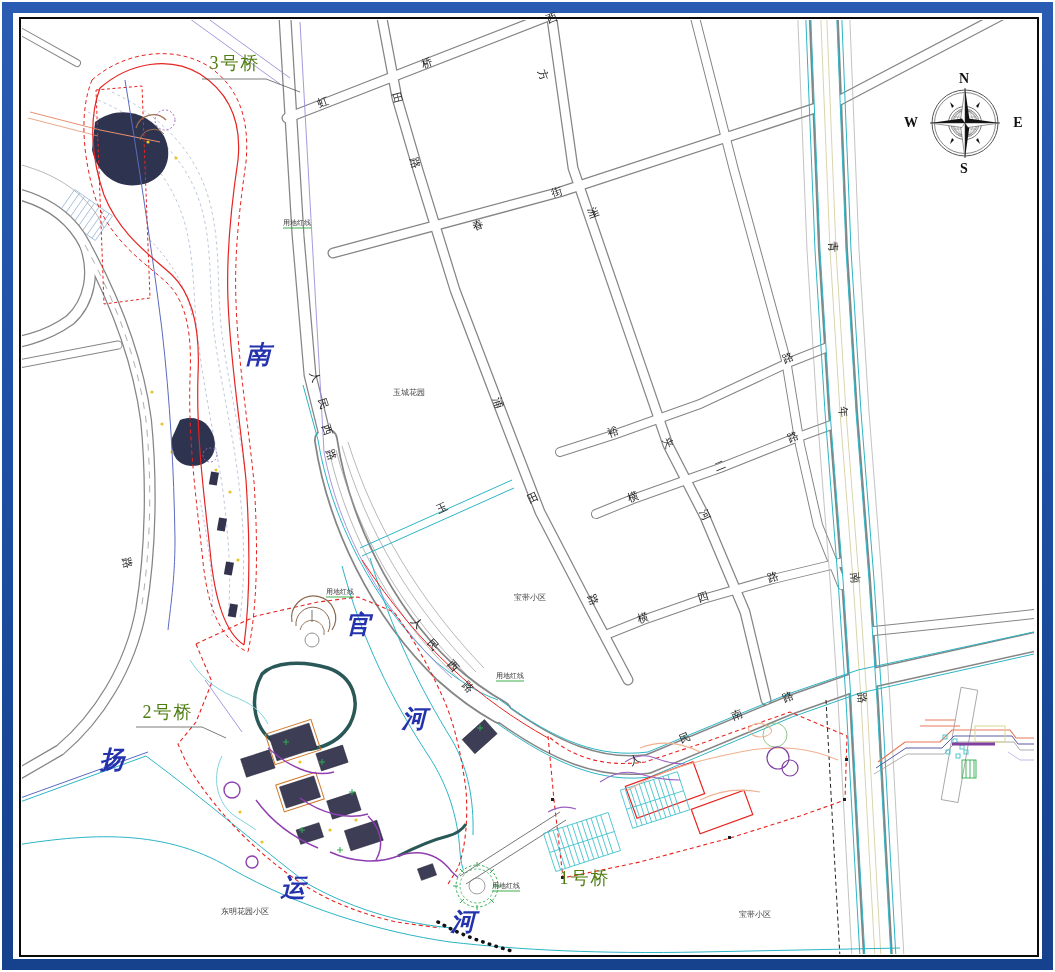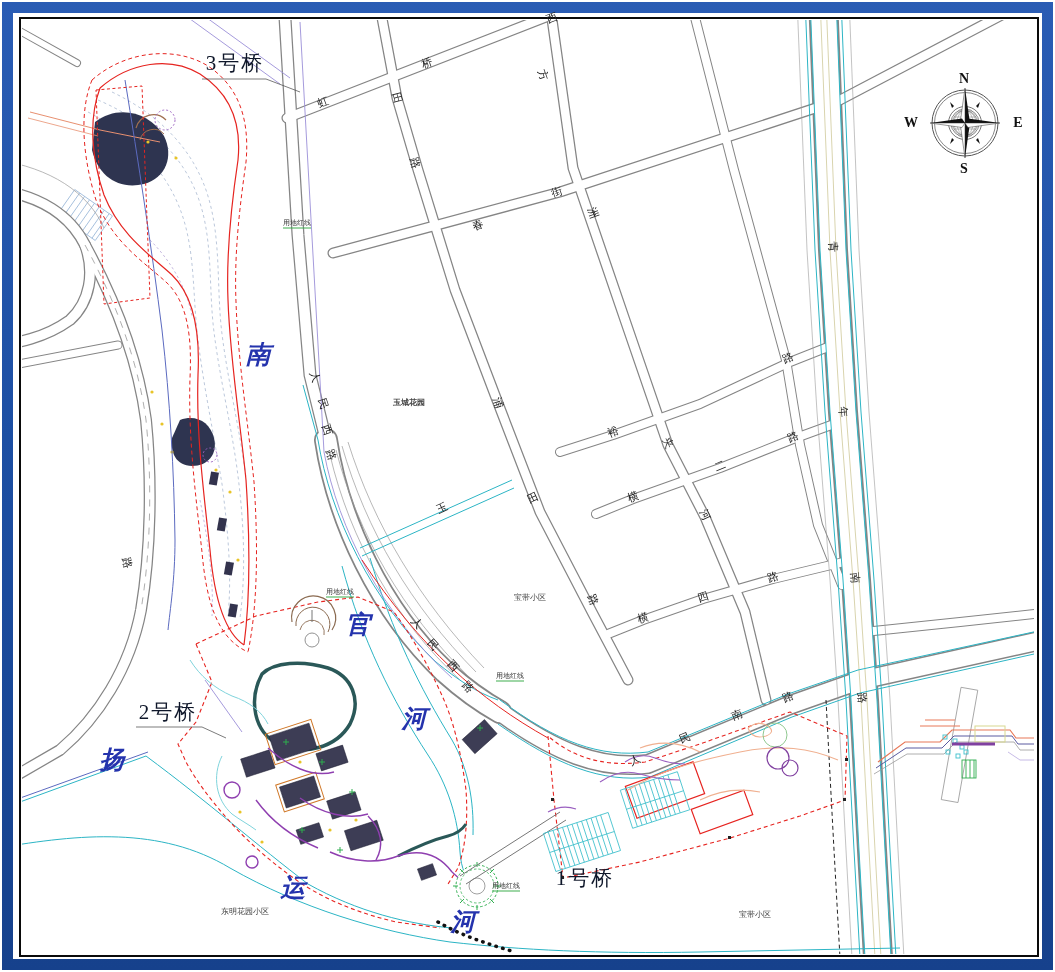--- a/index.html
+++ b/index.html
@@ -8,21 +8,21 @@
   
   #blue-frame{position:absolute;left:2px;top:2px;right:2px;bottom:2px;
     background:linear-gradient(180deg,#2a5cb4 0%,#1d4fa3 45%,#16418c 100%);}
   #white-gap{position:absolute;left:13px;top:13px;right:13px;bottom:13px;background:#fff;}
   #black-frame{position:absolute;left:19px;top:17px;right:16px;bottom:15px;
     border:2.6px solid #0a0a0a;background:#fff;}
   svg{position:absolute;left:0;top:0;}
   .rc{fill:none;stroke:#858585;stroke-linecap:round;stroke-linejoin:round;}
   .rf{fill:none;stroke:#ffffff;stroke-linecap:round;stroke-linejoin:round;}
   .lbl{position:absolute;transform:translate(-50%,-50%);white-space:nowrap;line-height:1;}
-  .lbl-bridge{font-size:21px;color:#0f172a;letter-spacing:2px;}
+  .lbl-bridge{font-size:18px;color:#4d7c0f;letter-spacing:2px;}
   .lbl-river{font-size:25px;color:#2433ad;font-style:italic;font-weight:bold;}
   .lbl-road{font-size:11px;color:#222;}
   .lbl-area{font-size:8px;color:#444;letter-spacing:0;}
   .lbl-redline{font-size:7px;color:#333;border-bottom:1px solid #3fae4f;padding-bottom:1px;}
   .lbl-compass{font-size:14px;color:#111;font-weight:bold;}
 </style>
 </head>
 <body>
 
 <div id="stage">
@@ -426,21 +426,21 @@
       <span class="lbl lbl-road" style="left: 737px; top: 715px; transform: translate(-50%, -50%) rotate(-22deg);">南</span>
       <span class="lbl lbl-road" style="left: 788px; top: 697px; transform: translate(-50%, -50%) rotate(-22deg);">路</span>
       <span class="lbl lbl-road" style="left: 833px; top: 247px; transform: translate(-50%, -50%) rotate(85deg);">青</span>
       <span class="lbl lbl-road" style="left: 843px; top: 412px; transform: translate(-50%, -50%) rotate(85deg);">年</span>
       <span class="lbl lbl-road" style="left: 855px; top: 578px; transform: translate(-50%, -50%) rotate(85deg);">南</span>
       <span class="lbl lbl-road" style="left: 862px; top: 698px; transform: translate(-50%, -50%) rotate(85deg);">路</span>
       <span class="lbl lbl-road" style="left: 127px; top: 563px; transform: translate(-50%, -50%) rotate(78deg);">路</span>
     </div>
   <div>
 
-  <span class="lbl lbl-area" style="left: 409px; top: 403px; transform: translate(-50%, -50%); font-weight: bold;">玉城花园</span>
+  <span class="lbl lbl-area" style="left: 409px; top: 393px; transform: translate(-50%, -50%);">玉城花园</span>
       <span class="lbl lbl-area" style="left: 530px; top: 598px; transform: translate(-50%, -50%);">宝带小区</span>
       <span class="lbl lbl-area" style="left: 245px; top: 912px; transform: translate(-50%, -50%);">东明花园小区</span>
       <span class="lbl lbl-area" style="left: 755px; top: 915px; transform: translate(-50%, -50%);">宝带小区</span>
     </div>
   <div>
 
   <span class="lbl lbl-redline" style="left: 297px; top: 224px; transform: translate(-50%, -50%);">用地红线</span>
       <span class="lbl lbl-redline" style="left: 340px; top: 593px; transform: translate(-50%, -50%);">用地红线</span>
       <span class="lbl lbl-redline" style="left: 510px; top: 677px; transform: translate(-50%, -50%);">用地红线</span>
       <span class="lbl lbl-redline" style="left: 506px; top: 887px; transform: translate(-50%, -50%);">用地红线</span>

